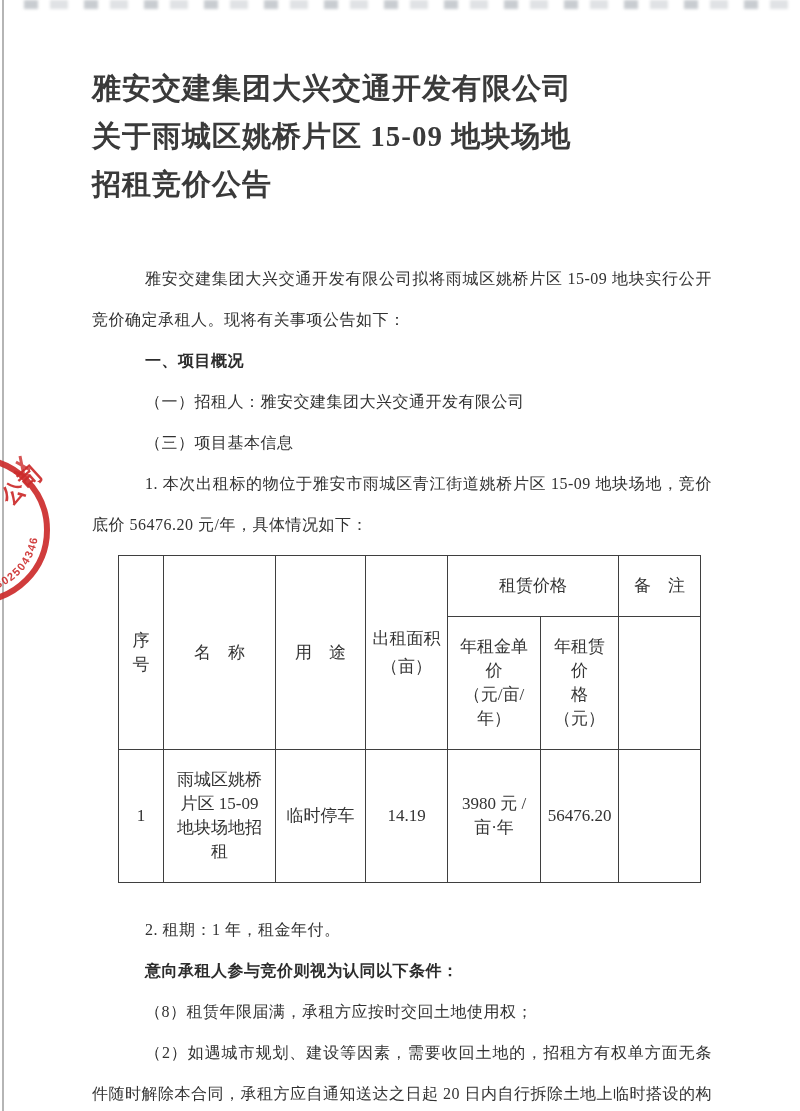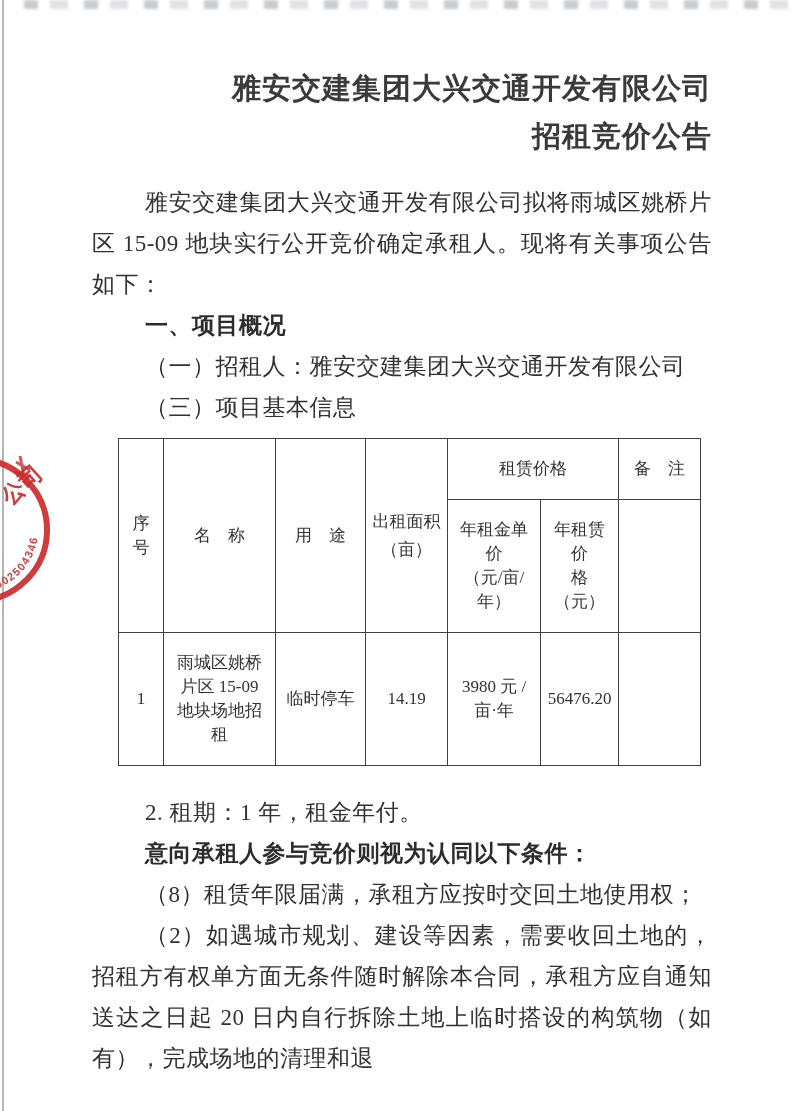--- a/index.html
+++ b/index.html
@@ -24,27 +24,27 @@
       rgba(130,140,150,.25) 26px 44px, rgba(255,255,255,0) 44px 60px);
     filter: blur(1.5px);
   }
   
   .seal { position: absolute; left: 0; top: 448px; width: 60px; height: 170px; }
   .seal svg { overflow: hidden; }
   
   .content {
     position: absolute; top: 64px; left: 92px; width: 620px;
   }
-  .title-block { text-align: right; margin-bottom: 22px; }
+  .title-block { text-align: left; margin-bottom: 50px; }
   .title-line {
     font-size: 29px; font-weight: bold; line-height: 48px;
     color: #3a3a3a; letter-spacing: 1px;
   }
   .para {
-    font-size: 23px; line-height: 41px; text-align: justify;
+    font-size: 16px; line-height: 41px; text-align: justify;
     text-indent: 53px; letter-spacing: .5px; margin: 0;
   }
   .bold { font-weight: bold; color: #2c2c2c; }
   
   .tbl-wrap { margin: 10px 0 0 26px; }
   table.announce {
     border-collapse: collapse; table-layout: fixed; width: 582px;
     font-size: 17px; color: #333;
   }
   table.announce th, table.announce td {
@@ -82,27 +82,29 @@
       <text font-size="11" font-weight="bold" fill="#cc2b2b" letter-spacing="1.5" opacity=".9" font-family="Liberation Sans, sans-serif">
         <textPath href="#sealnum">8025043468</textPath>
       </text>
     </svg>
   </div>
 
   <div class="content">
 
     <div class="title-block">
       <div class="title-line">雅安交建集团大兴交通开发有限公司</div>
+      <div class="title-line">关于雨城区姚桥片区 15-09 地块场地</div>
       <div class="title-line">招租竞价公告</div>
     </div>
 
     <p class="para">雅安交建集团大兴交通开发有限公司拟将雨城区姚桥片区 15-09 地块实行公开竞价确定承租人。现将有关事项公告如下：</p>
     <p class="para bold">一、项目概况</p>
     <p class="para">（一）招租人：雅安交建集团大兴交通开发有限公司</p>
     <p class="para">（三）项目基本信息</p>
+    <p class="para">1. 本次出租标的物位于雅安市雨城区青江街道姚桥片区 15-09 地块场地，竞价底价 56476.20 元/年，具体情况如下：</p>
 
     <div class="tbl-wrap">
       <table class="announce">
         <colgroup>
           <col style="width:45px">
             <col style="width:112px">
             <col style="width:90px">
           <col style="width:82px">
             <col style="width:93px">
             <col style="width:78px">

